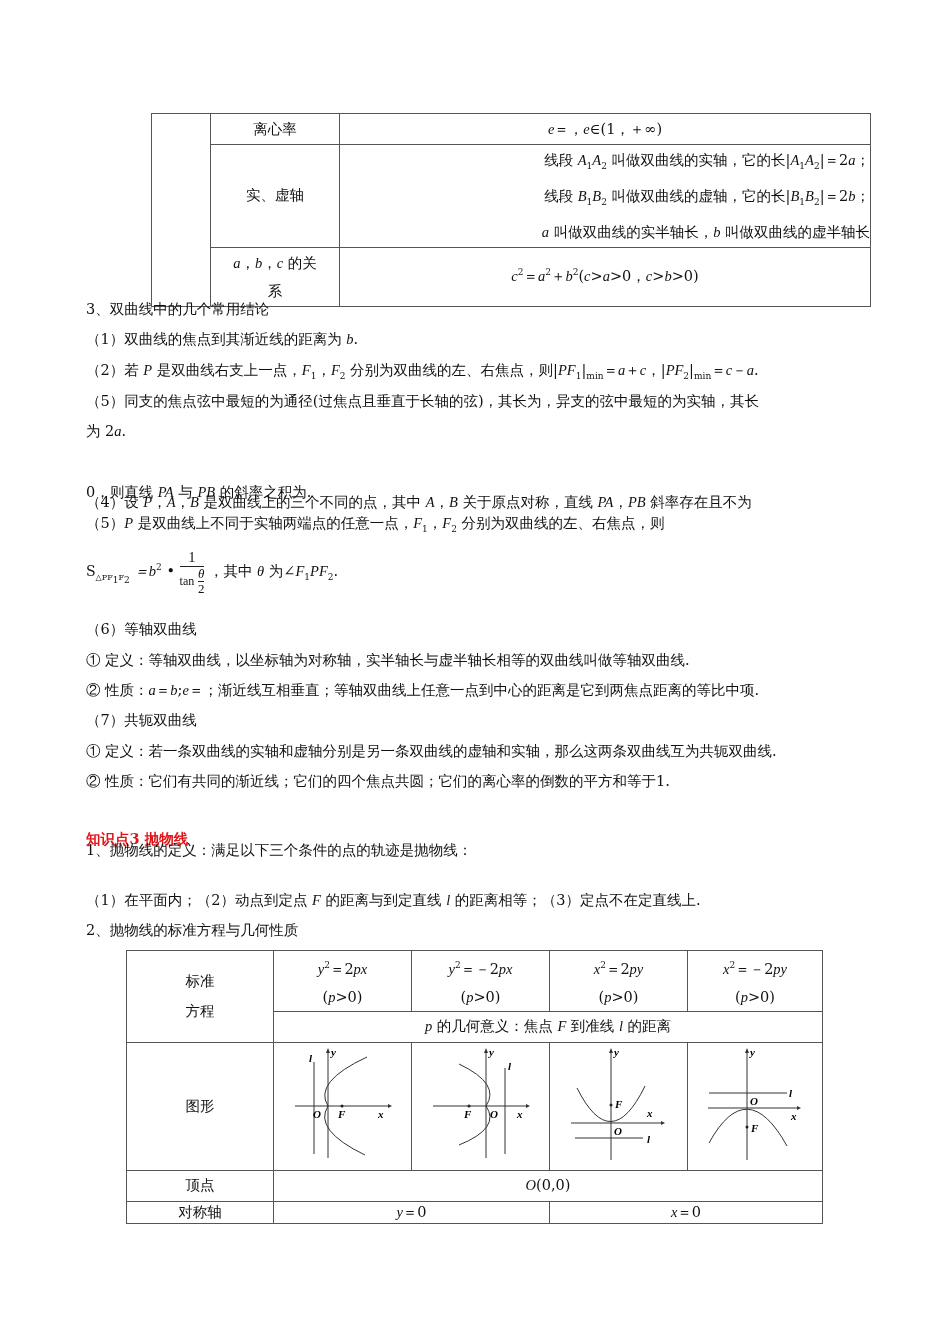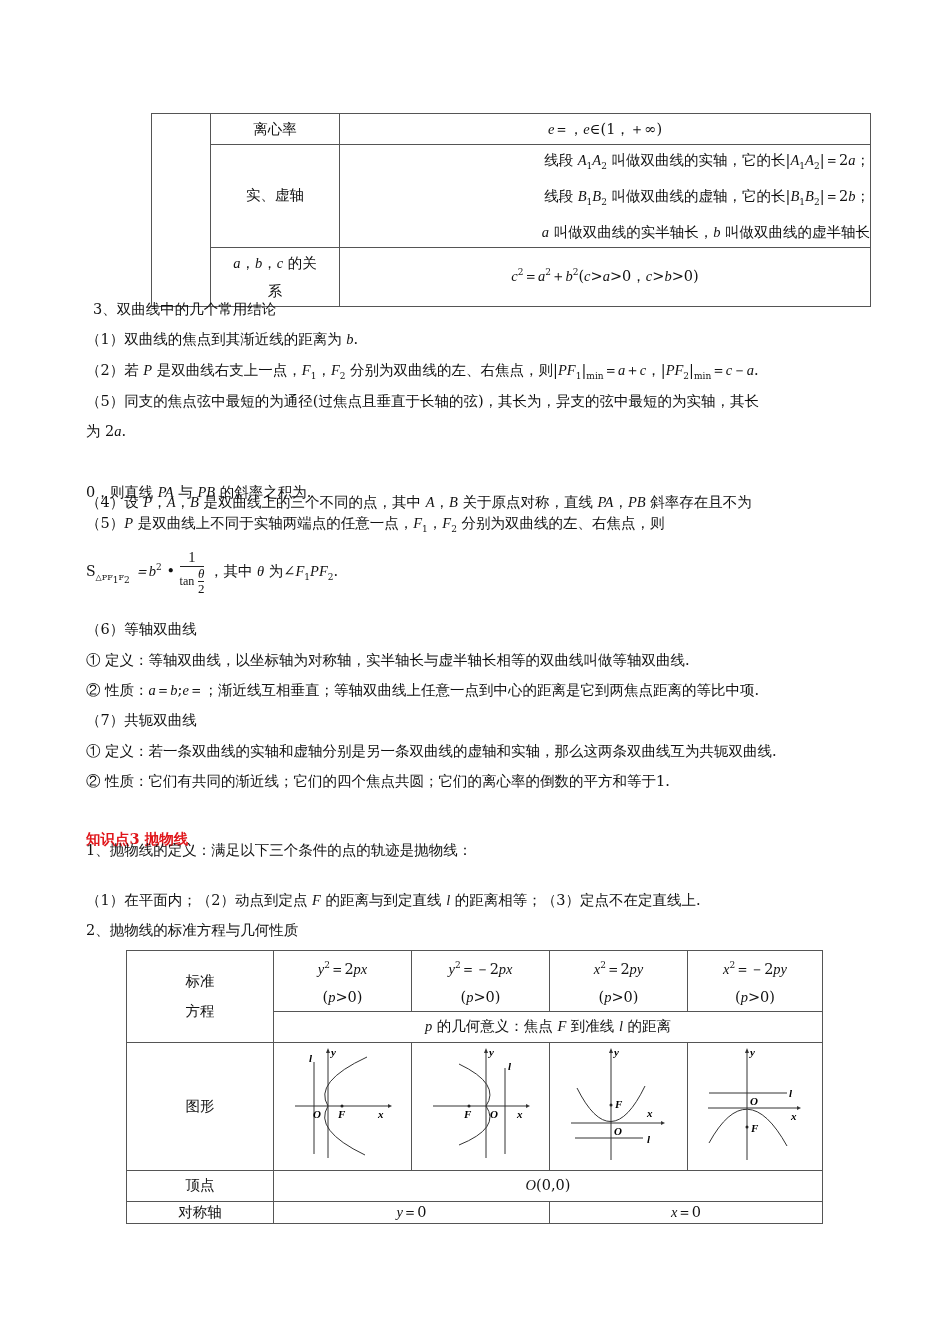--- a/index.html
+++ b/index.html
@@ -42,21 +42,21 @@
   </tr>
   <tr style="height:59px;">
     <td style="line-height:28px;">
       <i>a</i>，<i>b</i>，<i>c</i> 的关<br>系
     </td>
     <td><i>c</i><sup>2</sup>＝<i>a</i><sup>2</sup>＋<i>b</i><sup>2</sup>(<i>c</i>&gt;<i>a</i>&gt;0，<i>c</i>&gt;<i>b</i>&gt;0)</td>
   </tr>
 </tbody>
   </table>
 
-<div class="line" style="top:299px;margin-left:7px;">3、双曲线中的几个常用结论</div>
+<div class="line" style="top:299px;">3、双曲线中的几个常用结论</div>
 <div class="line" style="top:329px;">（1）双曲线的焦点到其渐近线的距离为 <i>b</i>.</div>
 <div class="line" style="top:360px;">（2）若 <i>P</i> 是双曲线右支上一点，<i>F</i><sub>1</sub>，<i>F</i><sub>2</sub> 分别为双曲线的左、右焦点，则|<i>PF</i><sub>1</sub>|<sub>min</sub>＝<i>a</i>＋<i>c</i>，|<i>PF</i><sub>2</sub>|<sub>min</sub>＝<i>c</i>－<i>a</i>.</div>
 <div class="line" style="top:391px;">（5）同支的焦点弦中最短的为通径(过焦点且垂直于长轴的弦)，其长为，异支的弦中最短的为实轴，其长</div>
 <div class="line" style="top:421px;">为 2<i>a</i>.</div>
 <div class="line" style="top:452px;margin-top:40px;">（4）设 <i>P</i>，<i>A</i>，<i>B</i> 是双曲线上的三个不同的点，其中 <i>A</i>，<i>B</i> 关于原点对称，直线 <i>PA</i>，<i>PB</i> 斜率存在且不为</div>
 <div class="line" style="top:482px;">0，则直线 <i>PA</i> 与 <i>PB</i> 的斜率之积为.</div>
 <div class="line" style="top:513px;">（5）<i>P</i> 是双曲线上不同于实轴两端点的任意一点，<i>F</i><sub>1</sub>，<i>F</i><sub>2</sub> 分别为双曲线的左、右焦点，则</div>
 
 <div class="abs" style="left:86px; top:548px; white-space:nowrap;">
   <span style="font-family:'DejaVu Serif',serif;font-size:14px;">S<sub style="font-size:8px;">△PF<sub>1</sub>F<sub>2</sub></sub></span>

